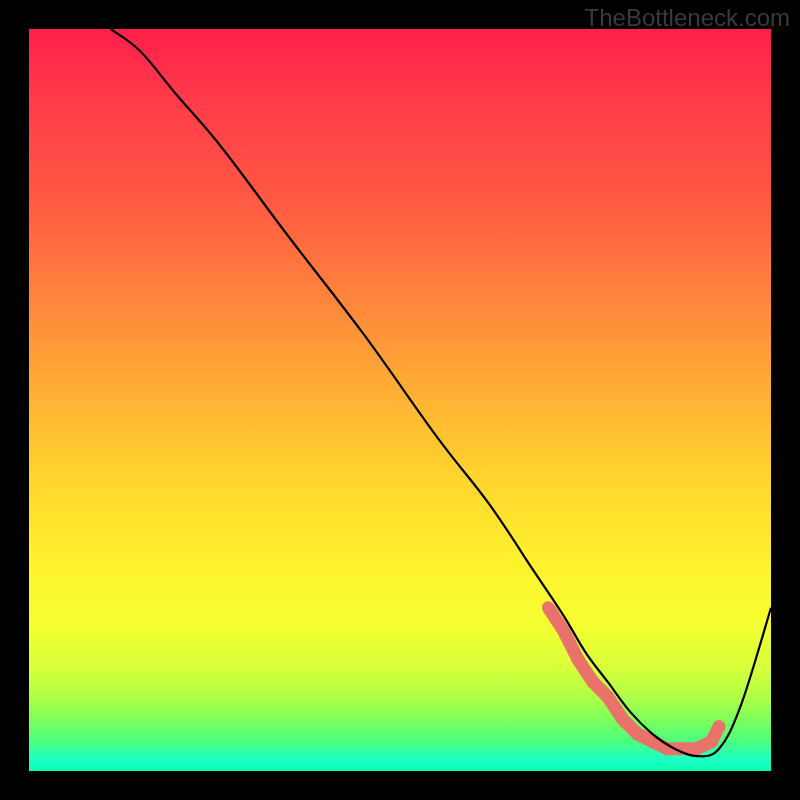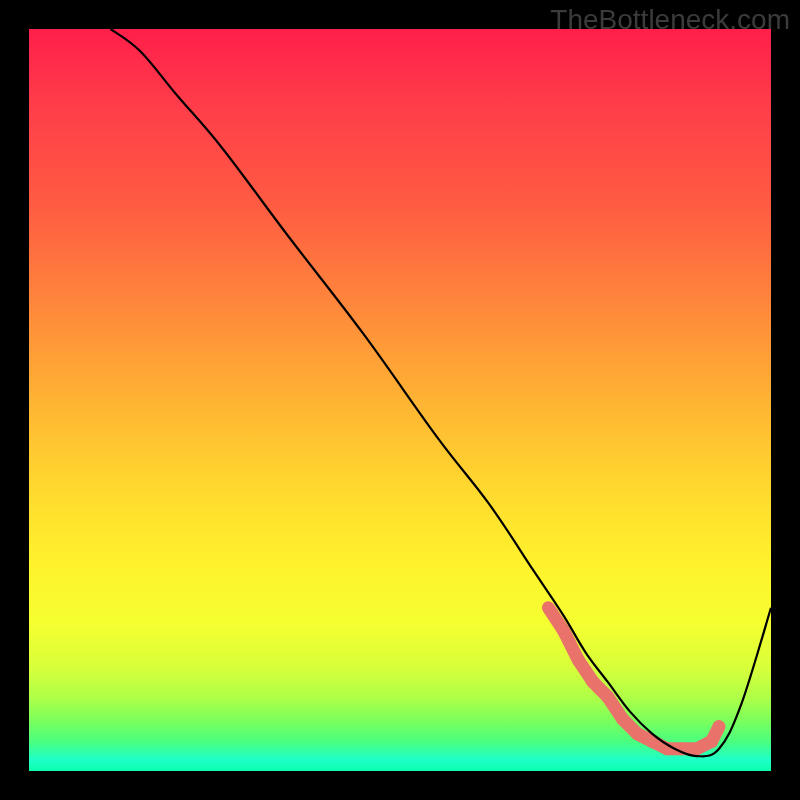--- a/index.html
+++ b/index.html
@@ -15,21 +15,21 @@
     width: 800px;
     height: 800px;
     background: #000;
   }
   .watermark {
     position: absolute;
     top: 4px;
     right: 10px;
     color: #3b3b3b;
     font-family: Arial, Helvetica, sans-serif;
-    font-size: 28px;
+    font-size: 24px;
     font-weight: 500;
     z-index: 10;
   }
   .plot {
     position: absolute;
     left: 29px;
     top: 29px;
     width: 742px;
     height: 742px;
   }

